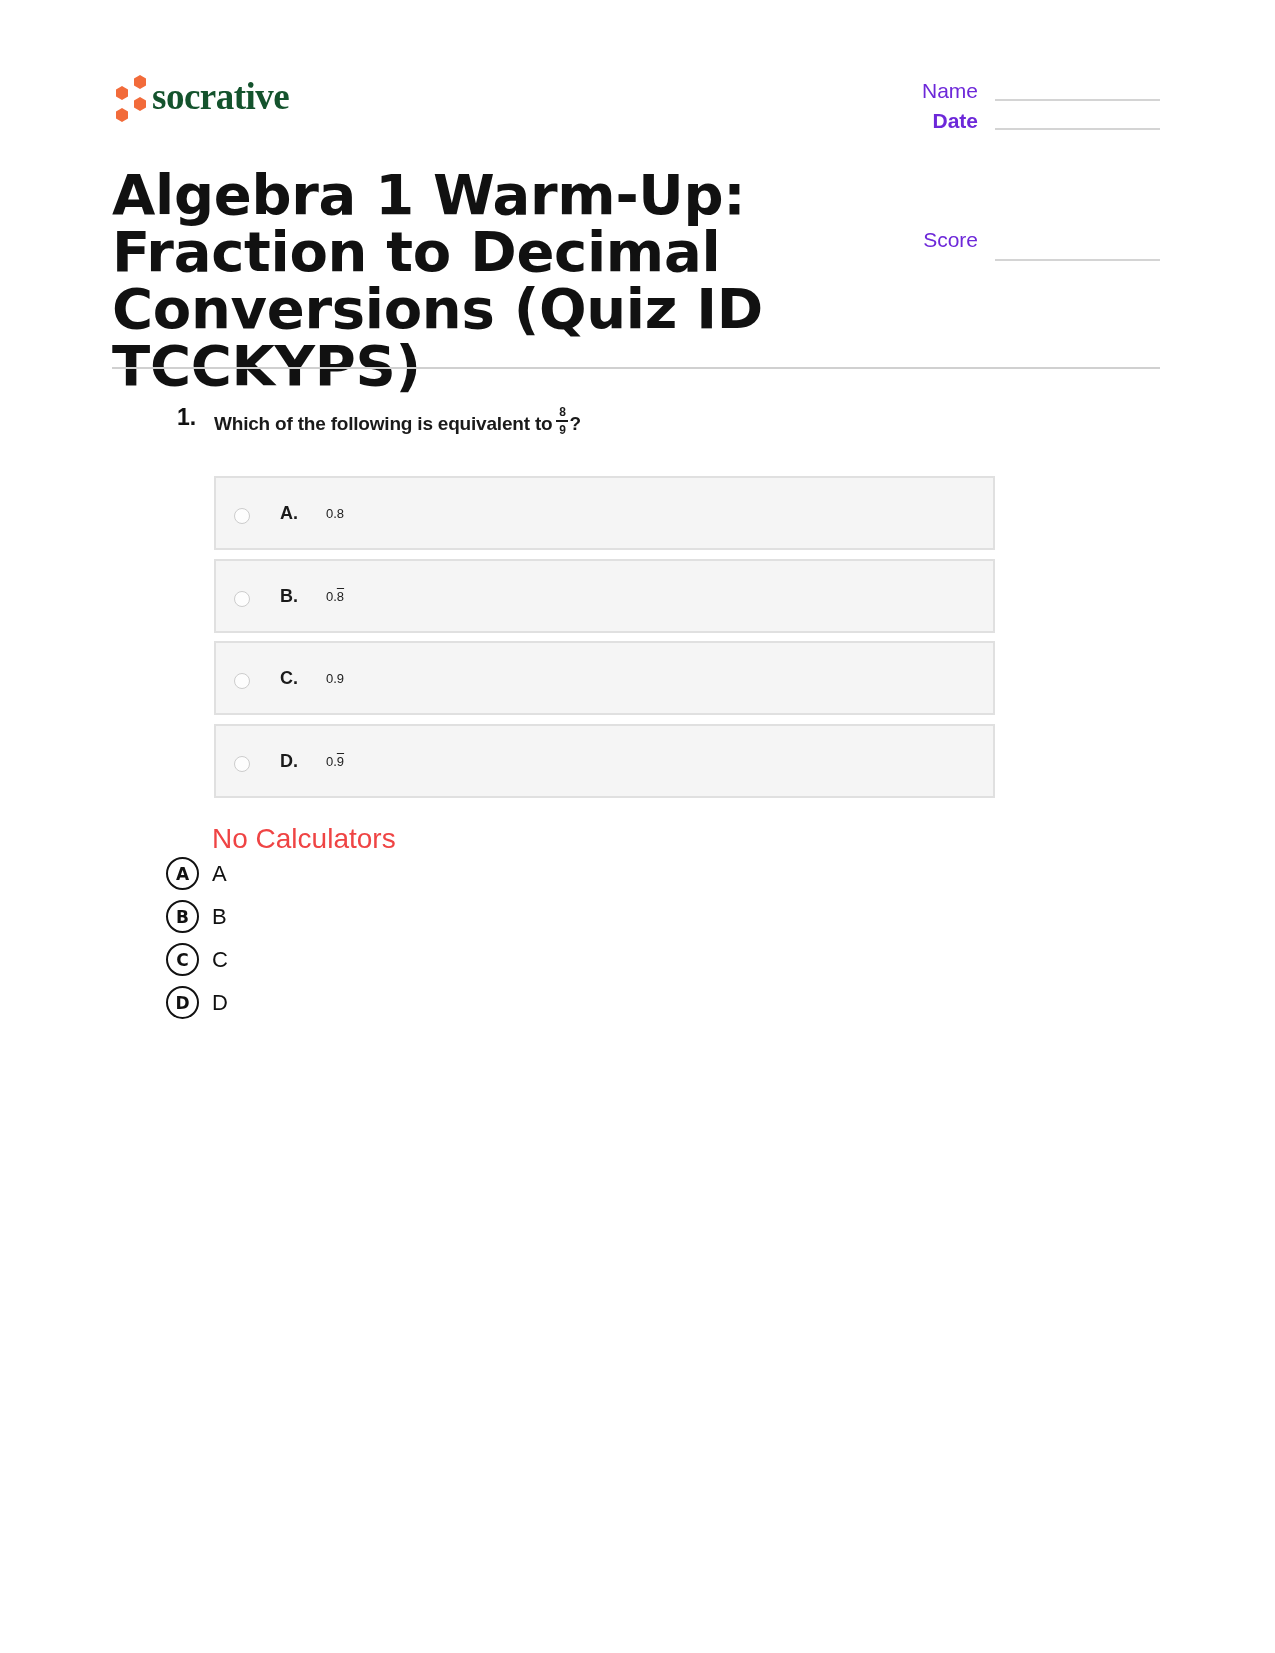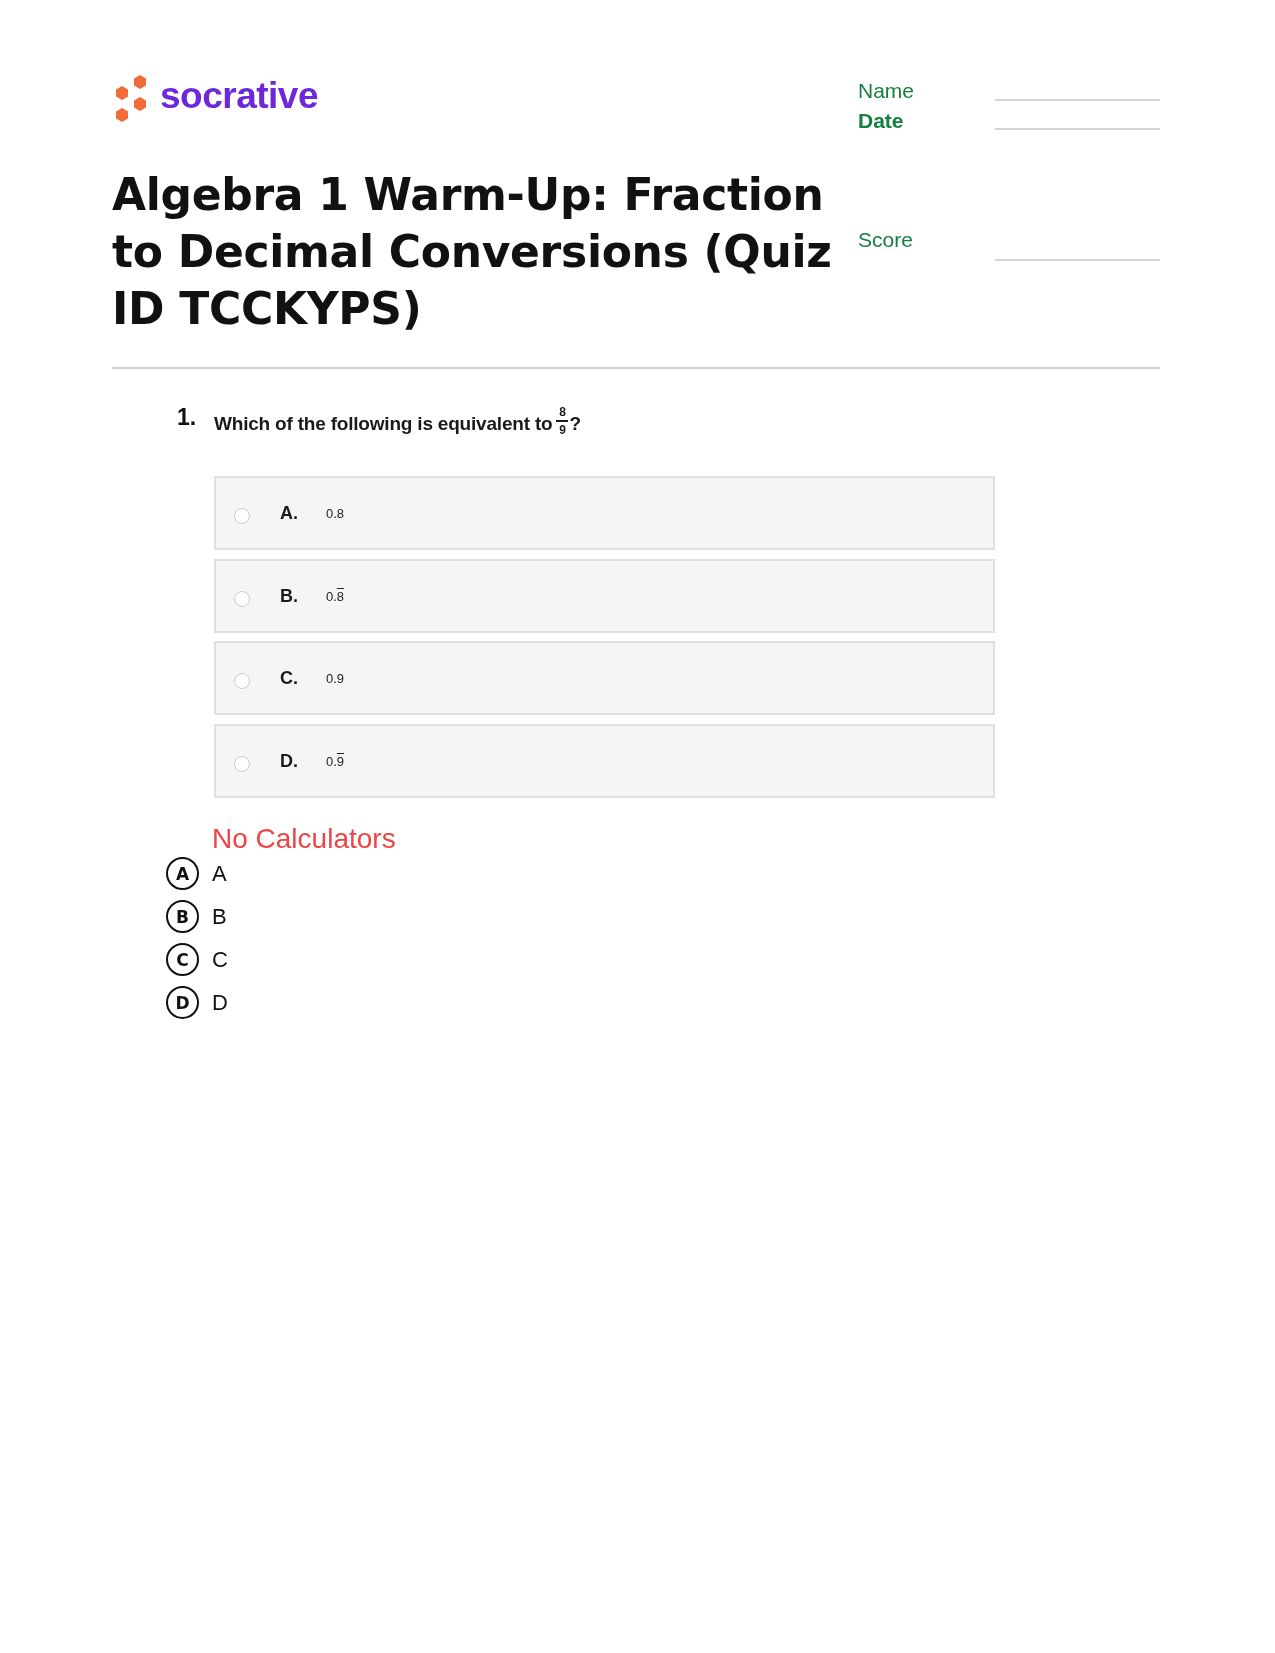--- a/index.html
+++ b/index.html
@@ -1,26 +1,26 @@
 <!DOCTYPE html>
 <html><head>
   <meta charset="utf-8">
   <style>
     * { box-sizing: border-box; margin: 0; padding: 0; }
     html, body { width: 1275px; height: 1653px; background: #ffffff; }
     body { position: relative; font-family: "Liberation Sans", sans-serif; color: #111111; overflow: hidden; }
 
     .logo { position: absolute; left: 112px; top: 72px; height: 52px; display: flex; align-items: center; }
     .logo svg { display: block; }
-    .logo-text { font-family: Liberation Sans, sans-serif; font-size: 37px; font-weight: bold; color: #6d28d9; letter-spacing: -0.5px; margin-left: 8px; margin-top: -4px; }
+    .logo-text { font-family: Liberation Serif, serif; font-size: 37px; font-weight: bold; color: #14532d; letter-spacing: -0.5px; margin-top: -4px; }
 
-    .field-label { position: absolute; font-size: 21px; color: #15803d; width: 120px; }
+    .field-label { position: absolute; font-size: 21px; color: #6d28d9; text-align: right; width: 120px; }
     .field-line { position: absolute; height: 2px; background: #d4d4d4; }
 
-    .title { position: absolute; left: 112px; top: 166px; width: 760px; font-family: "DejaVu Sans", sans-serif; font-weight: bold; font-size: 44px; line-height: 57px; color: #111; letter-spacing: -0.3px; }
+    .title { position: absolute; left: 112px; top: 166px; width: 760px; font-family: "DejaVu Sans", sans-serif; font-weight: bold; font-size: 56px; line-height: 57px; color: #111; letter-spacing: -0.3px; }
 
     .divider { position: absolute; left: 112px; top: 367px; width: 1048px; height: 2px; background: #d0d0d0; }
 
     .q-number { position: absolute; left: 177px; top: 404px; font-size: 23px; font-weight: bold; color: #111; }
     .q-text { position: absolute; left: 214px; top: 405px; font-size: 19px; font-weight: bold; color: #1a1a1a; display: flex; align-items: flex-end; letter-spacing: -0.2px; }
     .frac { display: inline-flex; flex-direction: column; align-items: center; font-size: 12px; line-height: 12px; margin: 0 1px 0 4px; position: relative; top: 1px; }
     .frac .bar { width: 12px; height: 1.5px; background: #1a1a1a; margin: 2px 0; }
 
     .option { position: absolute; left: 214px; width: 781px; height: 74px; background: #f5f5f5; border: 2px solid #e0e0e0; display: flex; align-items: center; }
     .radio { width: 16px; height: 16px; border-radius: 50%; border: 1.5px solid #cccccc; background: #fdfdfd; margin-left: 18px; margin-top: 6px; }

